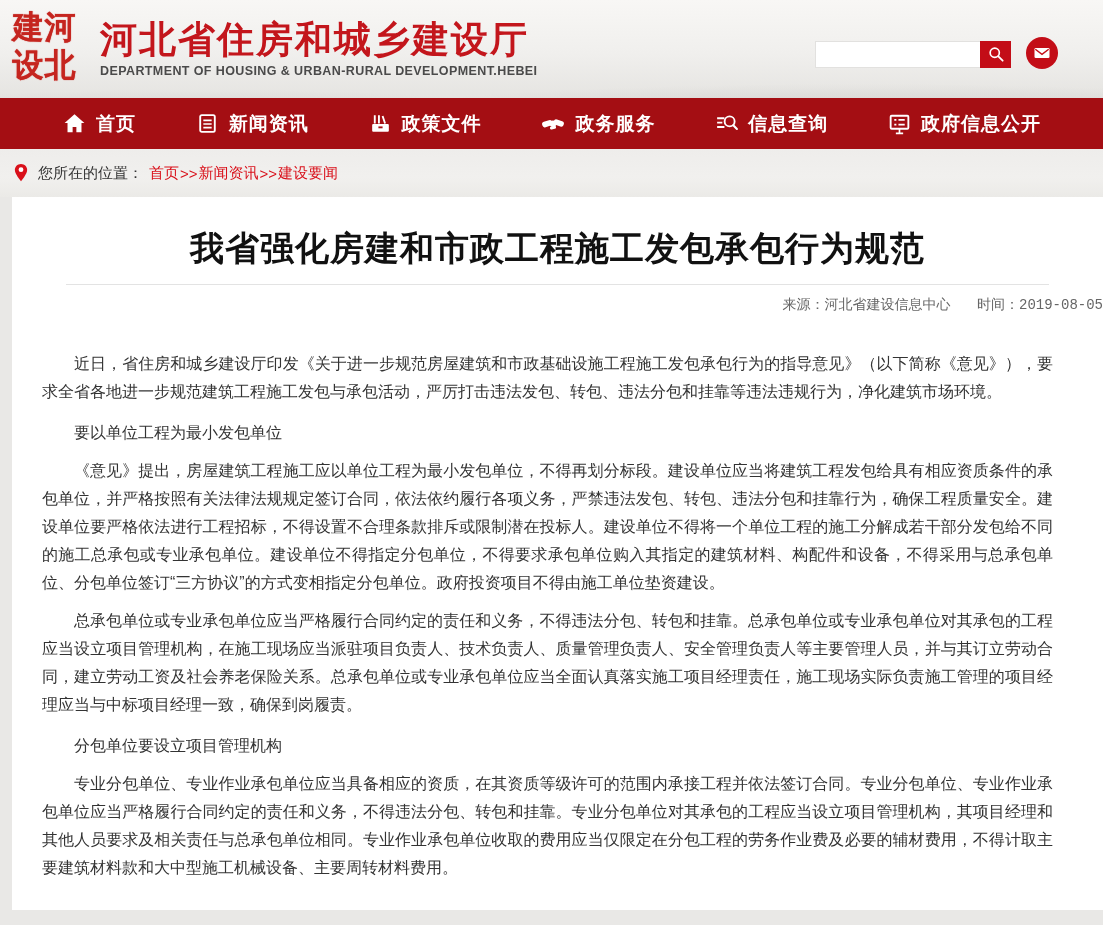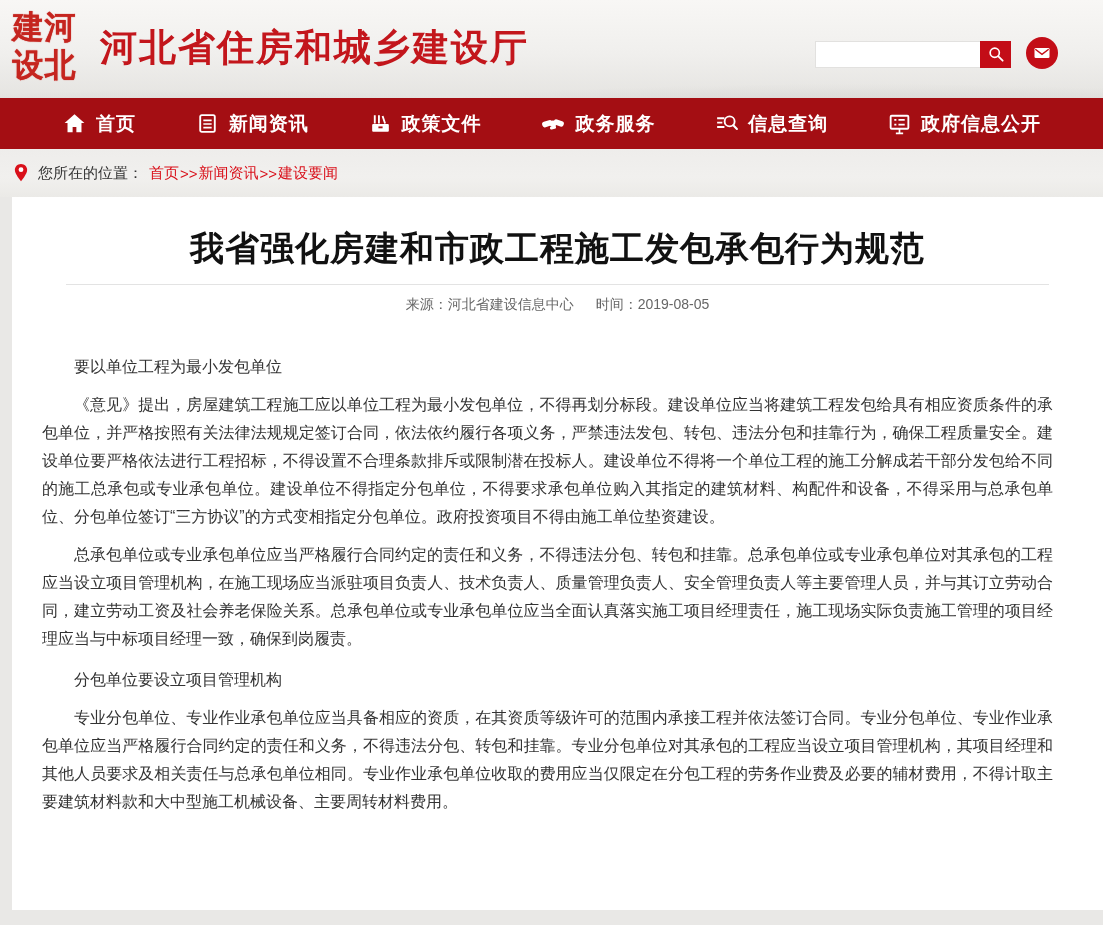--- a/index.html
+++ b/index.html
@@ -78,21 +78,21 @@
   
   .main {
     margin-left:12px; background:#fff; min-height:713px; position:relative;
     padding-top:33px;
   }
   .article-title {
     text-align:center; font-size:34px; font-weight:bold; color:#111;
     letter-spacing:1px; line-height:36px;
   }
   .title-divider { border:none; border-top:1px solid #e3e3e3; margin:18px 54px 0 54px; }
-  .article-meta { text-align:center; font-size:14px; color:#666; margin-top:11px; }
+  .article-meta { text-align:right; font-size:14px; color:#666; margin-top:11px;font-family:Liberation Mono, monospace; }
   .article-meta .meta-source { margin-right:18px; }
   .article-body { padding:26px 50px 10px 30px; }
   .article-body p, .article-body h3 {
     font-size:16px; line-height:28px; text-indent:2em; text-align:justify;
     color:#333; margin:10px 0;
   }
   .article-body h3 { font-weight:normal; margin:13px 0 10px 0; }
 </style>
 </head>
 <body>
@@ -100,20 +100,21 @@
 <header class="banner">
   <div class="brand">
     <div class="seal">
       <span>建</span>
       <span>河</span>
       <span>设</span>
       <span>北</span>
     </div>
     <div class="brand-text">
       <div class="site-title">河北省住房和城乡建设厅</div>
+      <div class="site-subtitle">DEPARTMENT OF HOUSING &amp; URBAN-RURAL DEVELOPMENT.HEBEI</div>
     </div>
   </div>
 
   <div class="top-tools">
     <div class="search-box">
       <input class="search-input" type="text" placeholder="" value="" style="">
       <button class="search-btn">
         <svg width="20" height="20" viewBox="0 0 24 24">
           <circle cx="10.5" cy="10.5" r="5.5" fill="none" stroke="#fff" stroke-width="2"></circle>
           <path d="M14.8 14.8 L20 20" stroke="#fff" stroke-width="2.2" stroke-linecap="round"></path>
@@ -197,20 +198,21 @@
 
 <main class="main">
   <h1 class="article-title">我省强化房建和市政工程施工发包承包行为规范</h1>
   <hr class="title-divider">
   <div class="article-meta">
     <span class="meta-source">来源：河北省建设信息中心</span>
     <span class="meta-time">时间：2019-08-05</span>
   </div>
 
   <div class="article-body">
+    <p>近日，省住房和城乡建设厅印发《关于进一步规范房屋建筑和市政基础设施工程施工发包承包行为的指导意见》（以下简称《意见》），要求全省各地进一步规范建筑工程施工发包与承包活动，严厉打击违法发包、转包、违法分包和挂靠等违法违规行为，净化建筑市场环境。</p>
     <h3>要以单位工程为最小发包单位</h3>
     <p>《意见》提出，房屋建筑工程施工应以单位工程为最小发包单位，不得再划分标段。建设单位应当将建筑工程发包给具有相应资质条件的承包单位，并严格按照有关法律法规规定签订合同，依法依约履行各项义务，严禁违法发包、转包、违法分包和挂靠行为，确保工程质量安全。建设单位要严格依法进行工程招标，不得设置不合理条款排斥或限制潜在投标人。建设单位不得将一个单位工程的施工分解成若干部分发包给不同的施工总承包或专业承包单位。建设单位不得指定分包单位，不得要求承包单位购入其指定的建筑材料、构配件和设备，不得采用与总承包单位、分包单位签订“三方协议”的方式变相指定分包单位。政府投资项目不得由施工单位垫资建设。</p>
     <p>总承包单位或专业承包单位应当严格履行合同约定的责任和义务，不得违法分包、转包和挂靠。总承包单位或专业承包单位对其承包的工程应当设立项目管理机构，在施工现场应当派驻项目负责人、技术负责人、质量管理负责人、安全管理负责人等主要管理人员，并与其订立劳动合同，建立劳动工资及社会养老保险关系。总承包单位或专业承包单位应当全面认真落实施工项目经理责任，施工现场实际负责施工管理的项目经理应当与中标项目经理一致，确保到岗履责。</p>
     <h3>分包单位要设立项目管理机构</h3>
     <p>专业分包单位、专业作业承包单位应当具备相应的资质，在其资质等级许可的范围内承接工程并依法签订合同。专业分包单位、专业作业承包单位应当严格履行合同约定的责任和义务，不得违法分包、转包和挂靠。专业分包单位对其承包的工程应当设立项目管理机构，其项目经理和其他人员要求及相关责任与总承包单位相同。专业作业承包单位收取的费用应当仅限定在分包工程的劳务作业费及必要的辅材费用，不得计取主要建筑材料款和大中型施工机械设备、主要周转材料费用。</p>
   </div>
 
 </main>
 
 </body></html>

